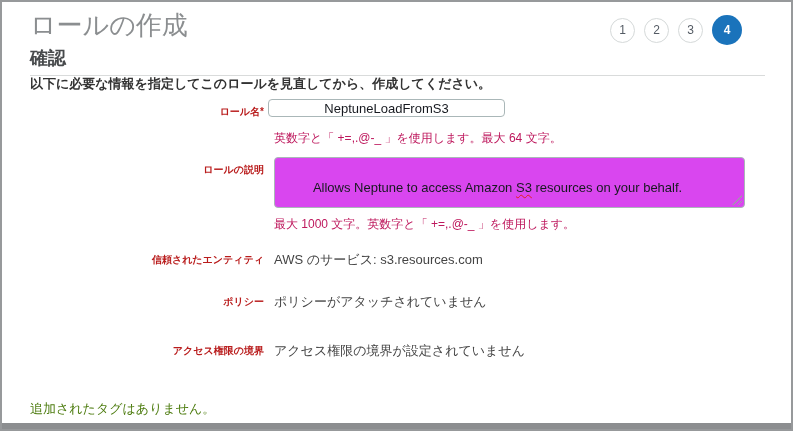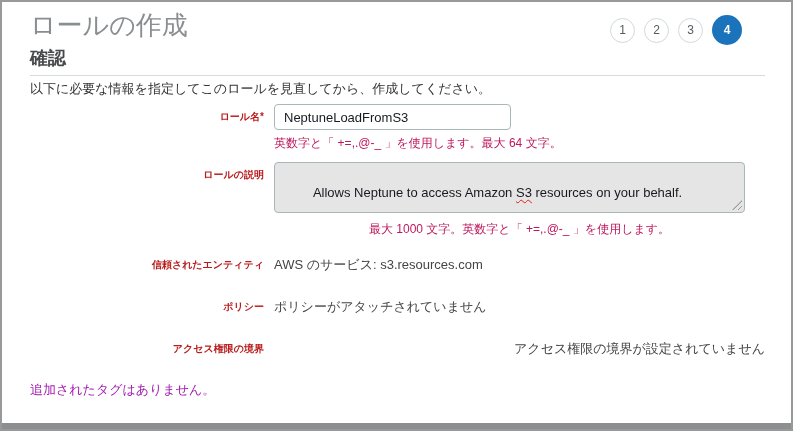--- a/index.html
+++ b/index.html
@@ -62,101 +62,102 @@
 
   .section-title {
     font-size: 18px;
     font-weight: 700;
     color: #474a4c;
     margin-top: 6px;
     padding-bottom: 5px;
     border-bottom: 1px solid #d9dbdb;
   }
   .intro {
-    margin-top: 5px;
     font-size: 13px;
     color: #333333;
     line-height: 16px;
+    font-weight: bold;
   }
 
   .row { display: flex; align-items: flex-start; }
   .lbl {
     width: 234px;
     flex: 0 0 234px;
     text-align: right;
     font-size: 10px;
     font-weight: 700;
     color: #b91c1c;
   }
   .val { margin-left: 10px; font-size: 13px; color: #444444; }
 
   .row-rolename { margin-top: 7px; }
   .row-rolename .lbl { line-height: 26px; }
   .name-input {
-    margin-left: 10px;
+    margin-left: 4px;
     width: 237px;
-    height: 26px;
+    height: 18px;
     border: 1px solid #aab7b8;
     border-radius: 4px;
     padding: 3px 9px;
     font-size: 13px;
     color: #16191f;
     font-family: "Liberation Sans", "DejaVu Sans", sans-serif;
     outline: none;
+    text-align: center;
   }
   .helper-row {
     margin-left: 244px;
     font-size: 12px;
     color: #be185d;
     line-height: 14px;
   }
   .helper1 { margin-top: 6px; }
-  .helper2 { margin-top: 9px; text-align: center; }
+  .helper2 { margin-top: 9px; }
 
   .row-desc { margin-top: 12px; }
   .row-desc .lbl { line-height: 16px; padding-top: 5px; }
   .desc-textarea {
     margin-left: 10px;
     width: 471px;
     height: 51px;
     border: 1px solid #aab7b8;
     border-radius: 4px;
     padding: 4px 9px;
     font-size: 13px;
     line-height: 17px;
     color: #16191f;
-    background: #e5e5e5;
+    background: #d946ef;
     position: relative;
     overflow: hidden;
     white-space: pre-wrap;
   }
   .desc-textarea::after {
     content: "";
     position: absolute;
     right: 2px; bottom: 2px;
     width: 10px; height: 10px;
     background: repeating-linear-gradient(135deg,
       transparent 0 3px, #9aa0a2 3px 4px);
     clip-path: polygon(100% 0, 100% 100%, 0 100%);
   }
   .misspell {
     text-decoration: underline wavy #e02020 1px;
     text-underline-offset: 2px;
   }
 
   .row-trusted  { margin-top: 21px; }
   .row-policy   { margin-top: 26px; }
-  .row-boundary { margin-top: 26px; justify-content: space-between; }
+  .row-boundary { margin-top: 33px; }
   .row-trusted .lbl, .row-policy .lbl, .row-boundary .lbl { line-height: 16px; }
   .row-trusted .val, .row-policy .val, .row-boundary .val { line-height: 16px; }
 
   .tags-note {
-    margin-top: 25px;
-    font-size: 13px;
-    color: #a21caf;
+    margin-top: 42px;
+    font-size: 13px;
+    color: #4d7c0f;
     line-height: 16px;
   }
 </style>
 </head>
 <body>
 
 <div class="frame">
   <div class="content">
 
     <h1 class="page-title">ロールの作成</h1>

